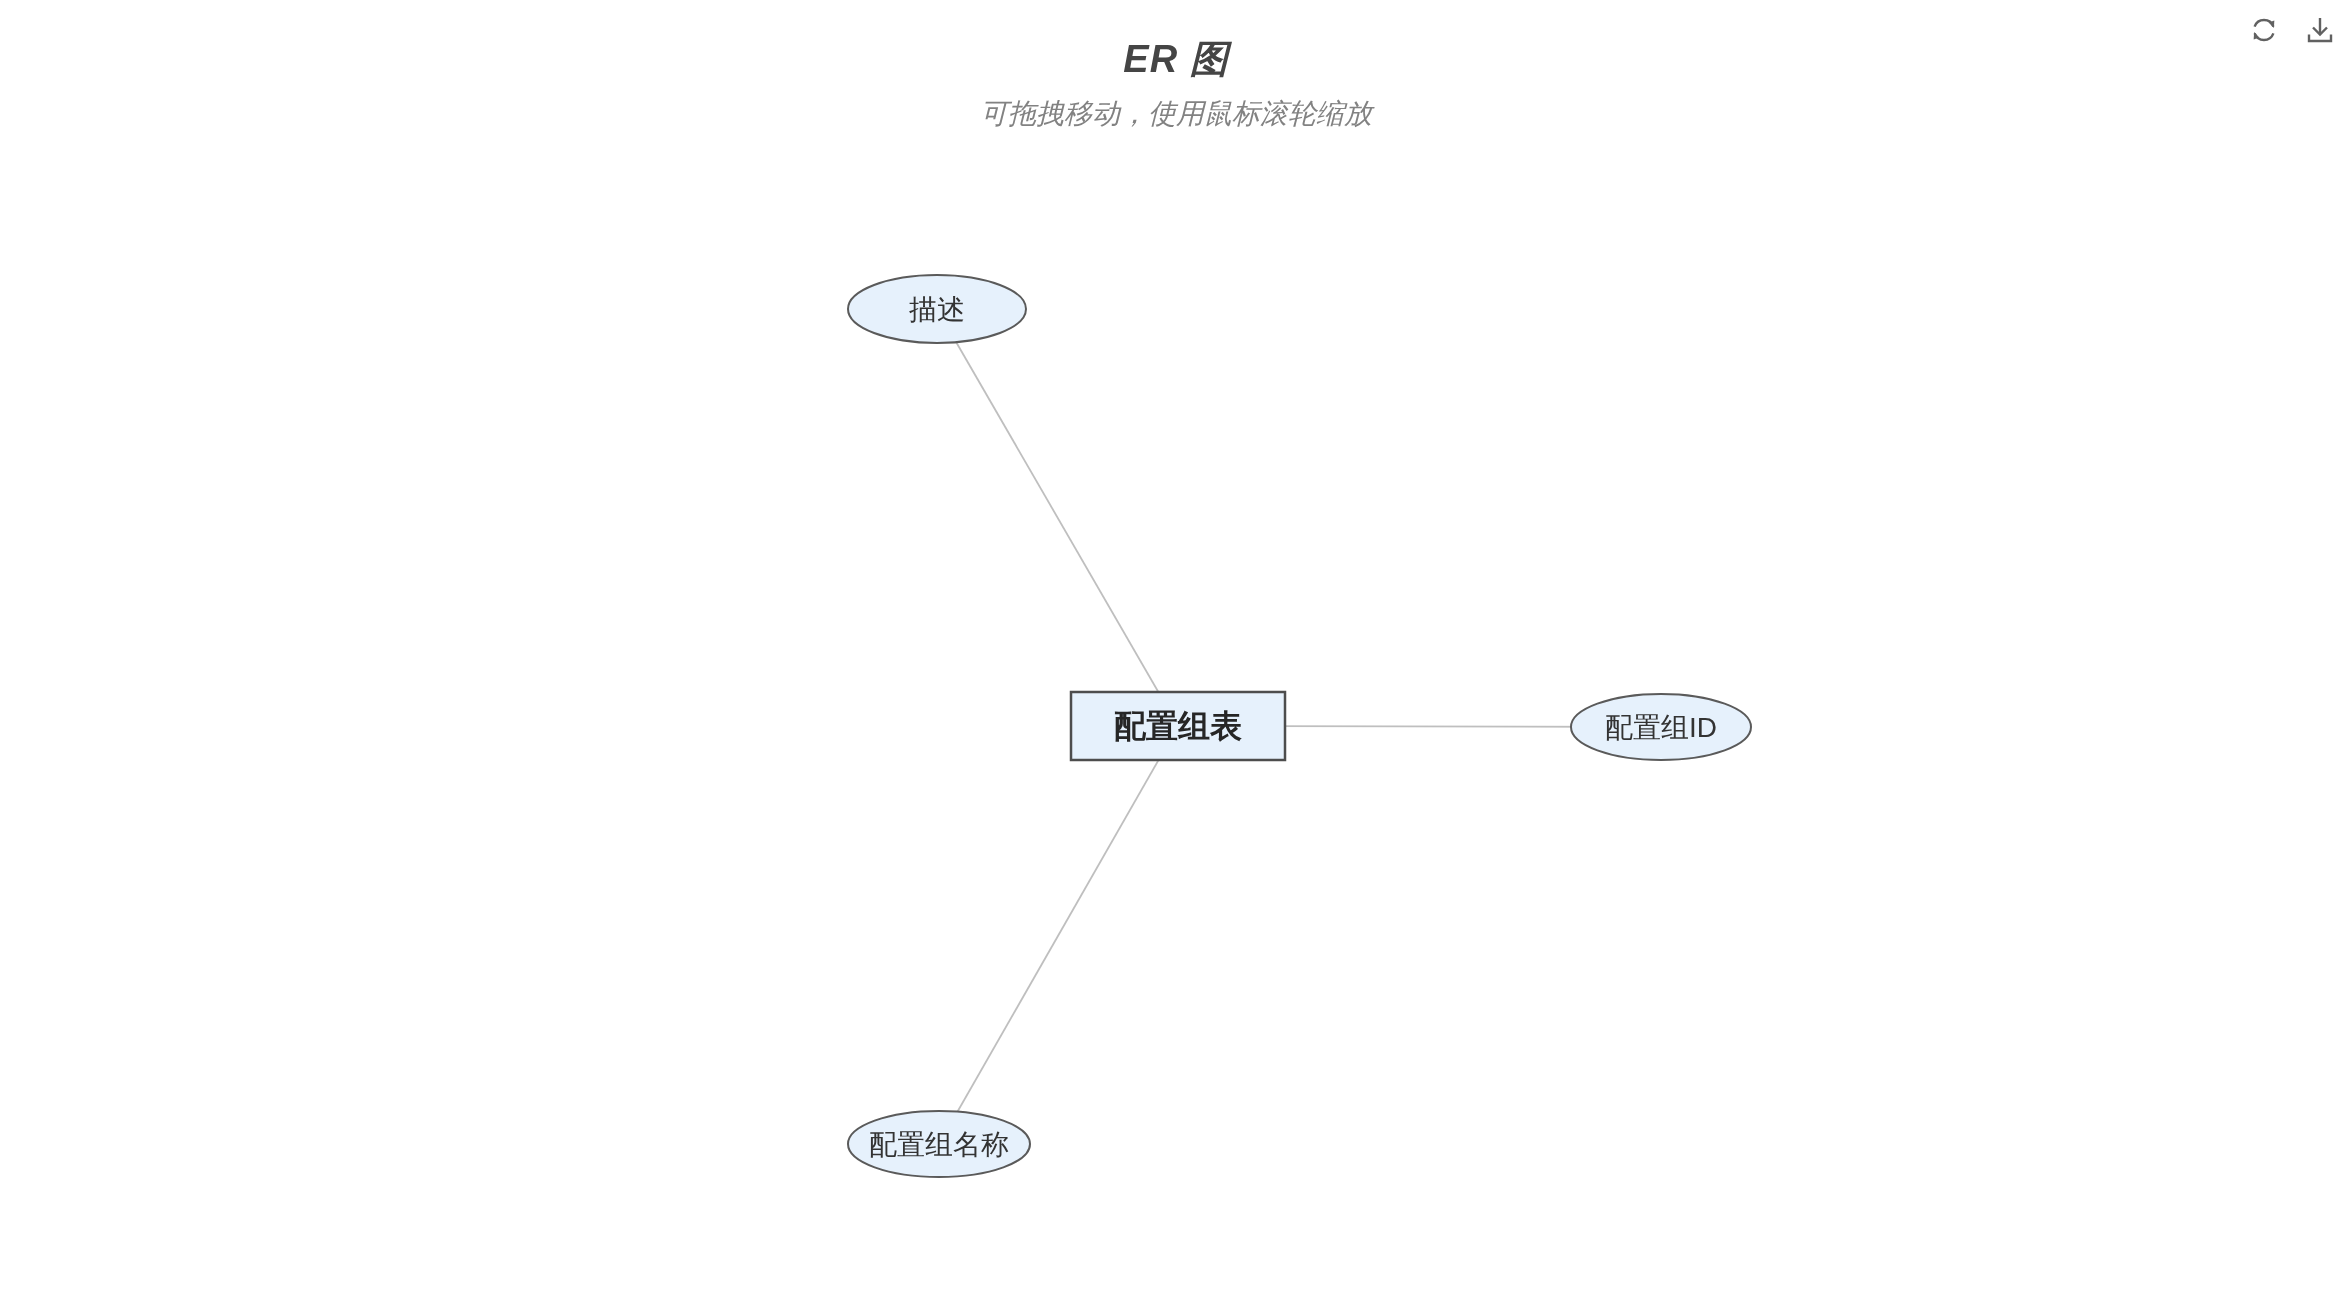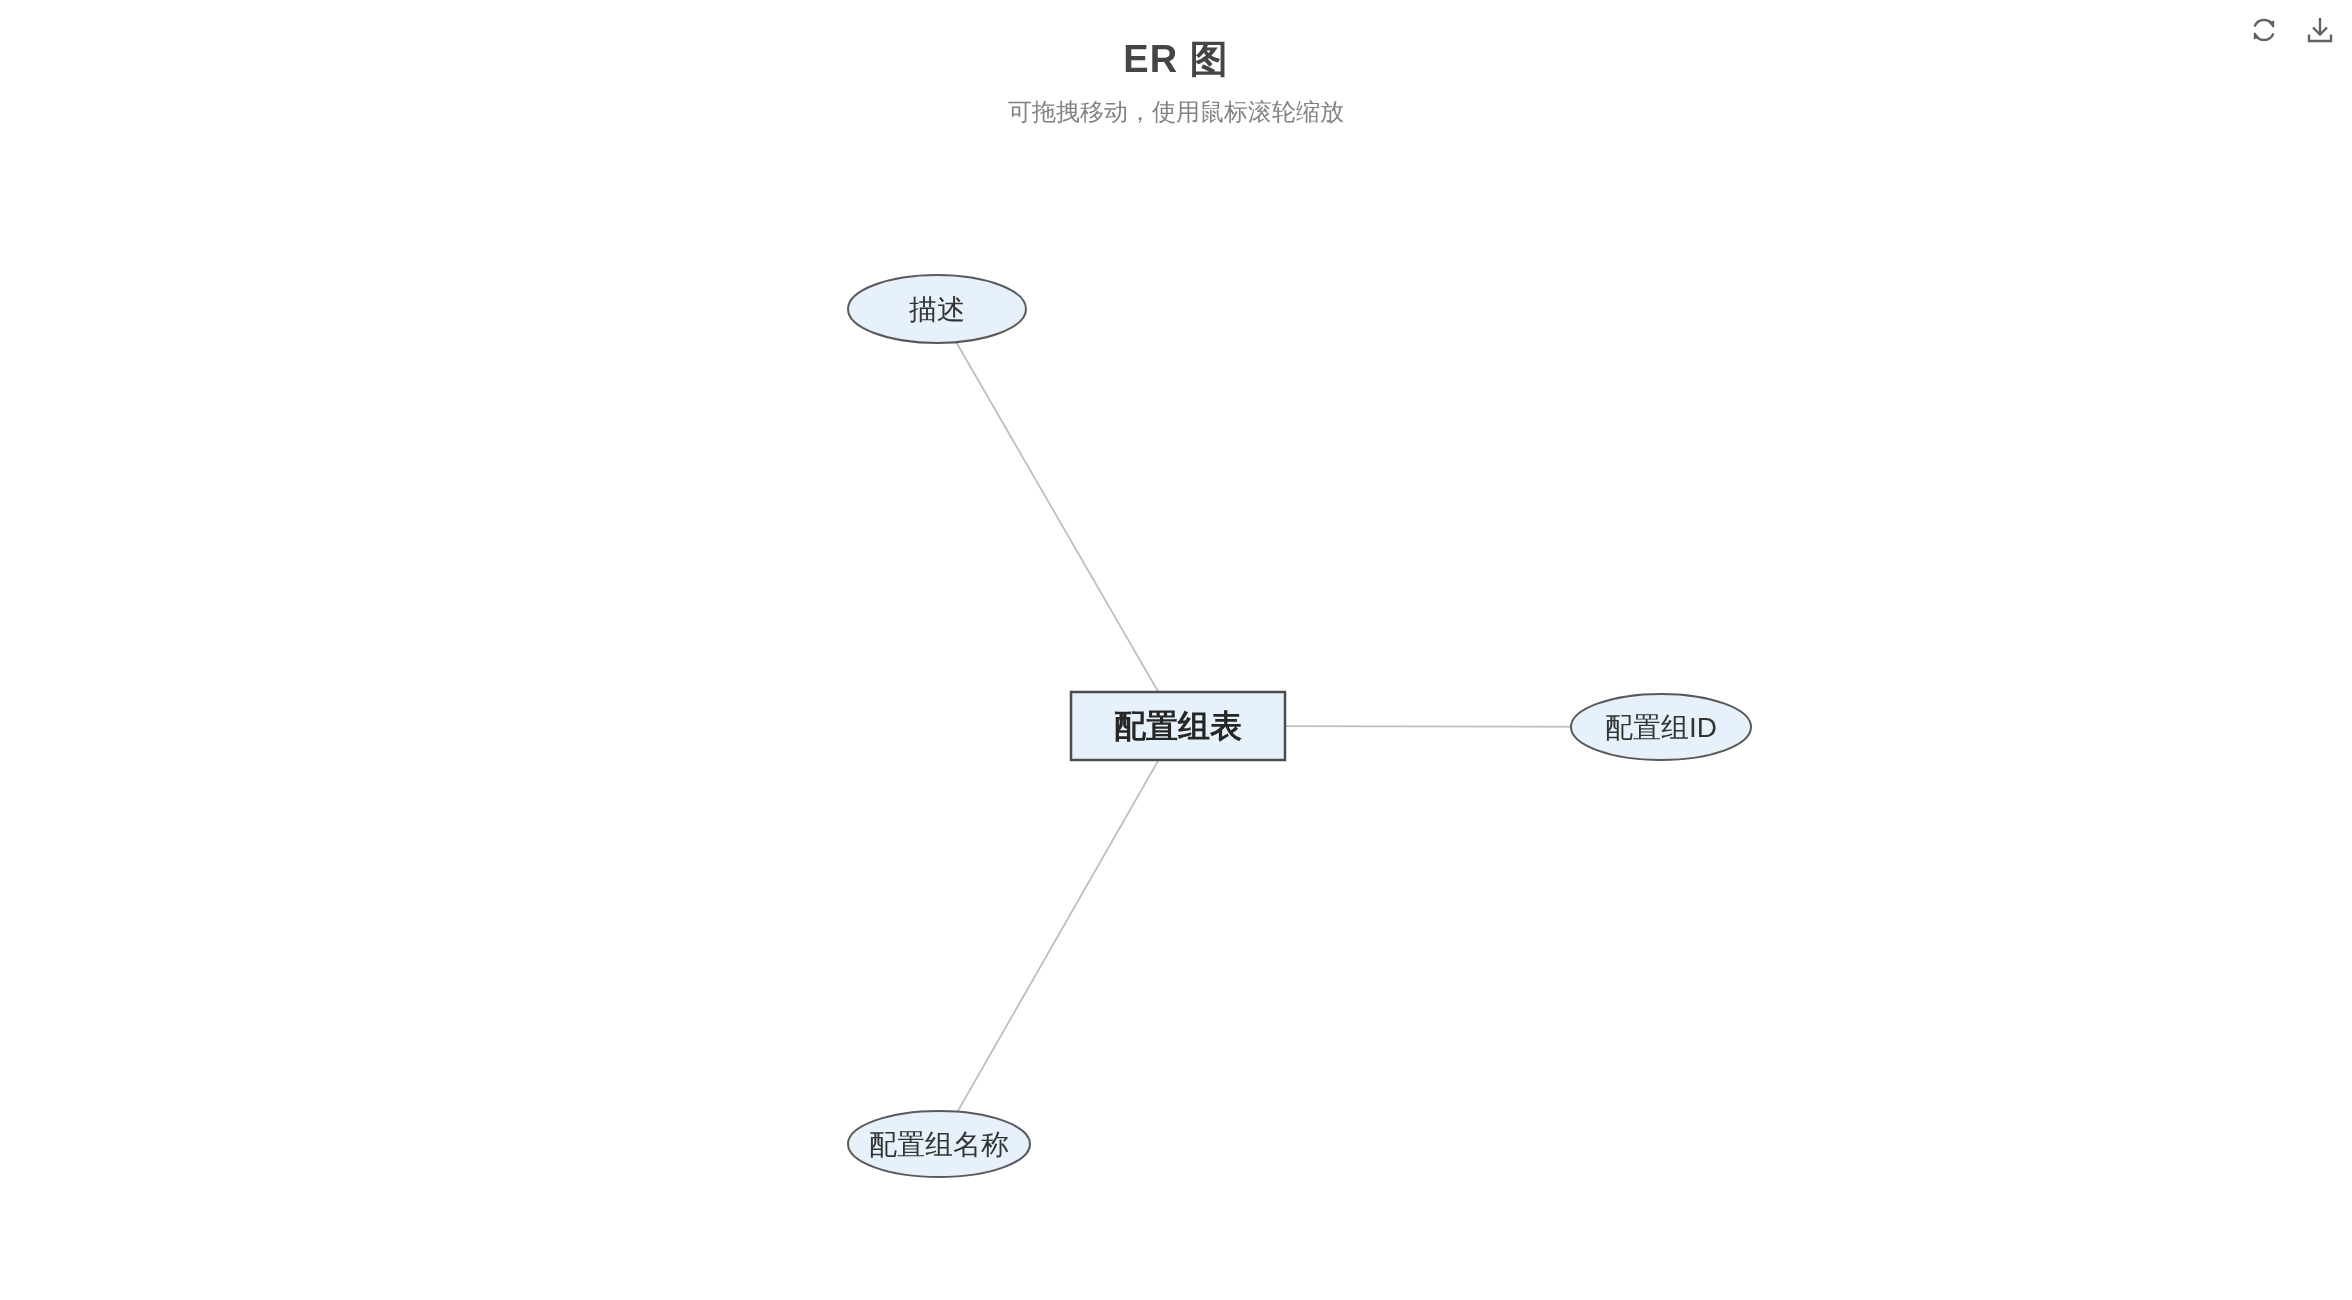--- a/index.html
+++ b/index.html
@@ -17,31 +17,32 @@
     height: 1300px;
     background: #ffffff;
   }
   .header {
     position: absolute;
     top: 40px;
     left: 0;
     width: 100%;
     text-align: center;
     pointer-events: none;
+    font-style: italic;
   }
   .title {
     font-size: 38px;
     font-weight: bold;
     color: #454545;
     line-height: 1;
     letter-spacing: 1px;
   }
   .subtitle {
     margin-top: 22px;
-    font-size: 24px;
+    font-size: 28px;
     color: #828282;
     line-height: 1;
   }
   .toolbar {
     position: absolute;
     top: 12px;
     right: 14px;
     display: flex;
     gap: 20px;
     align-items: center;

